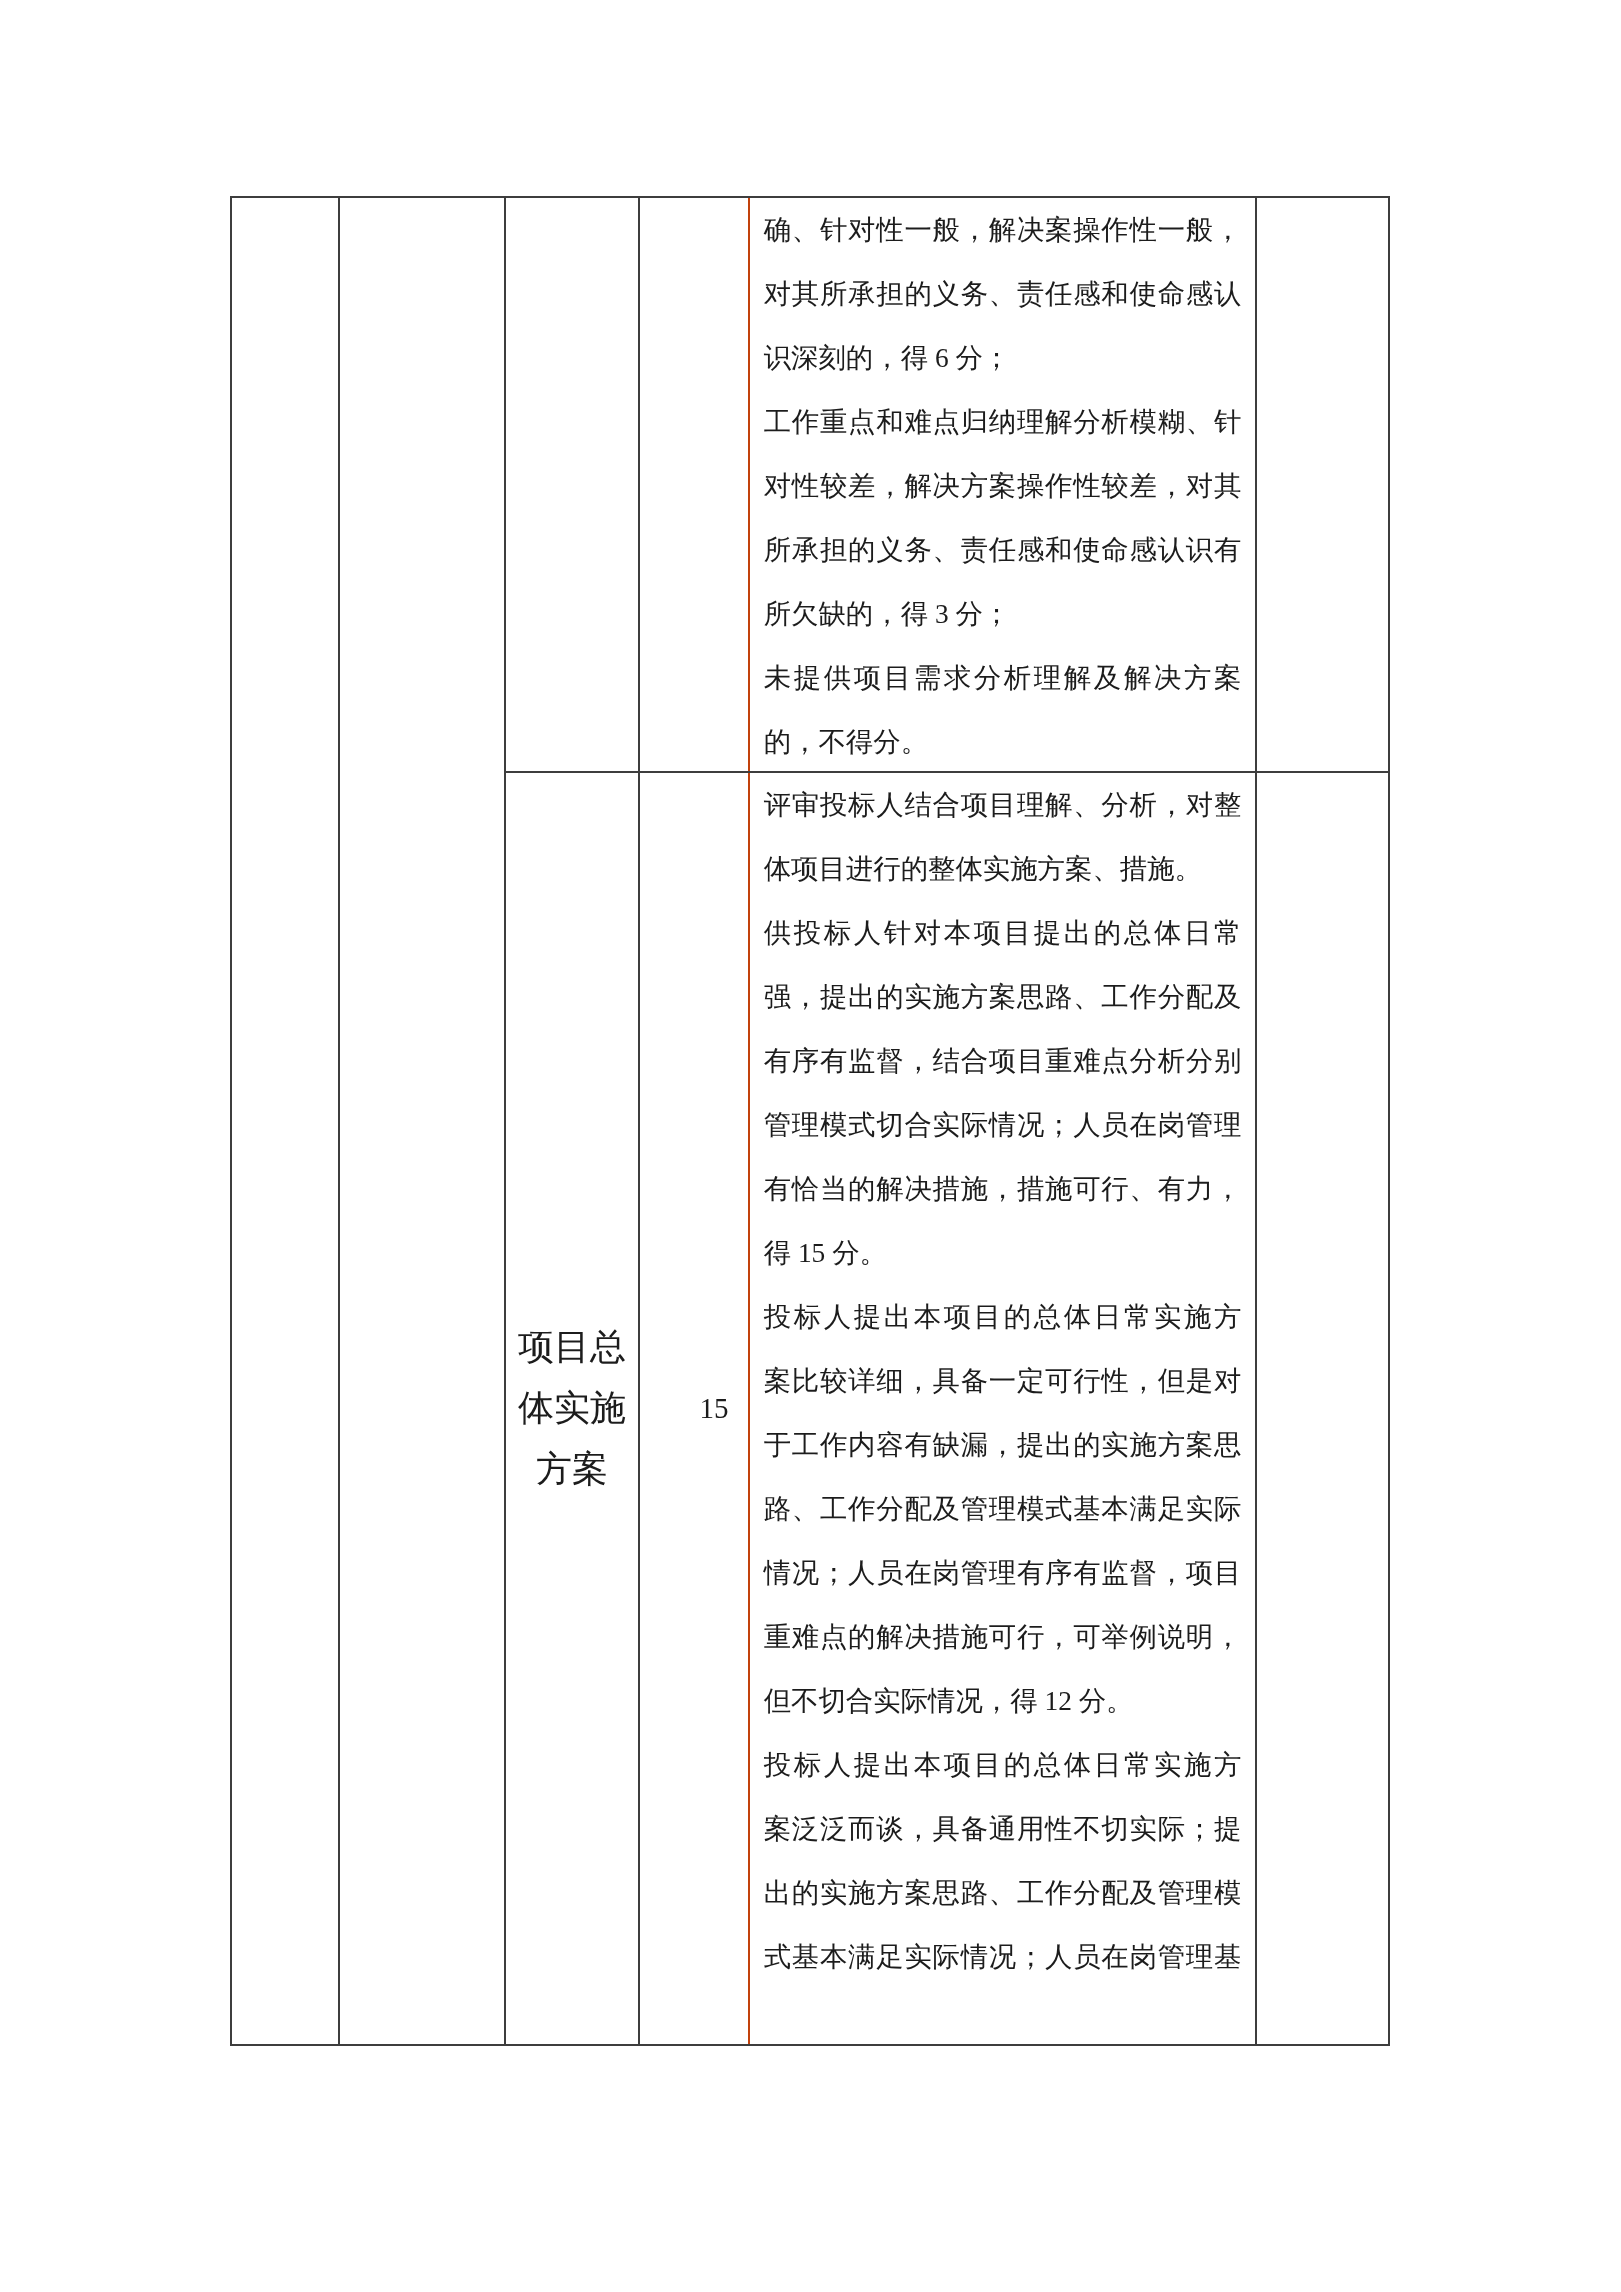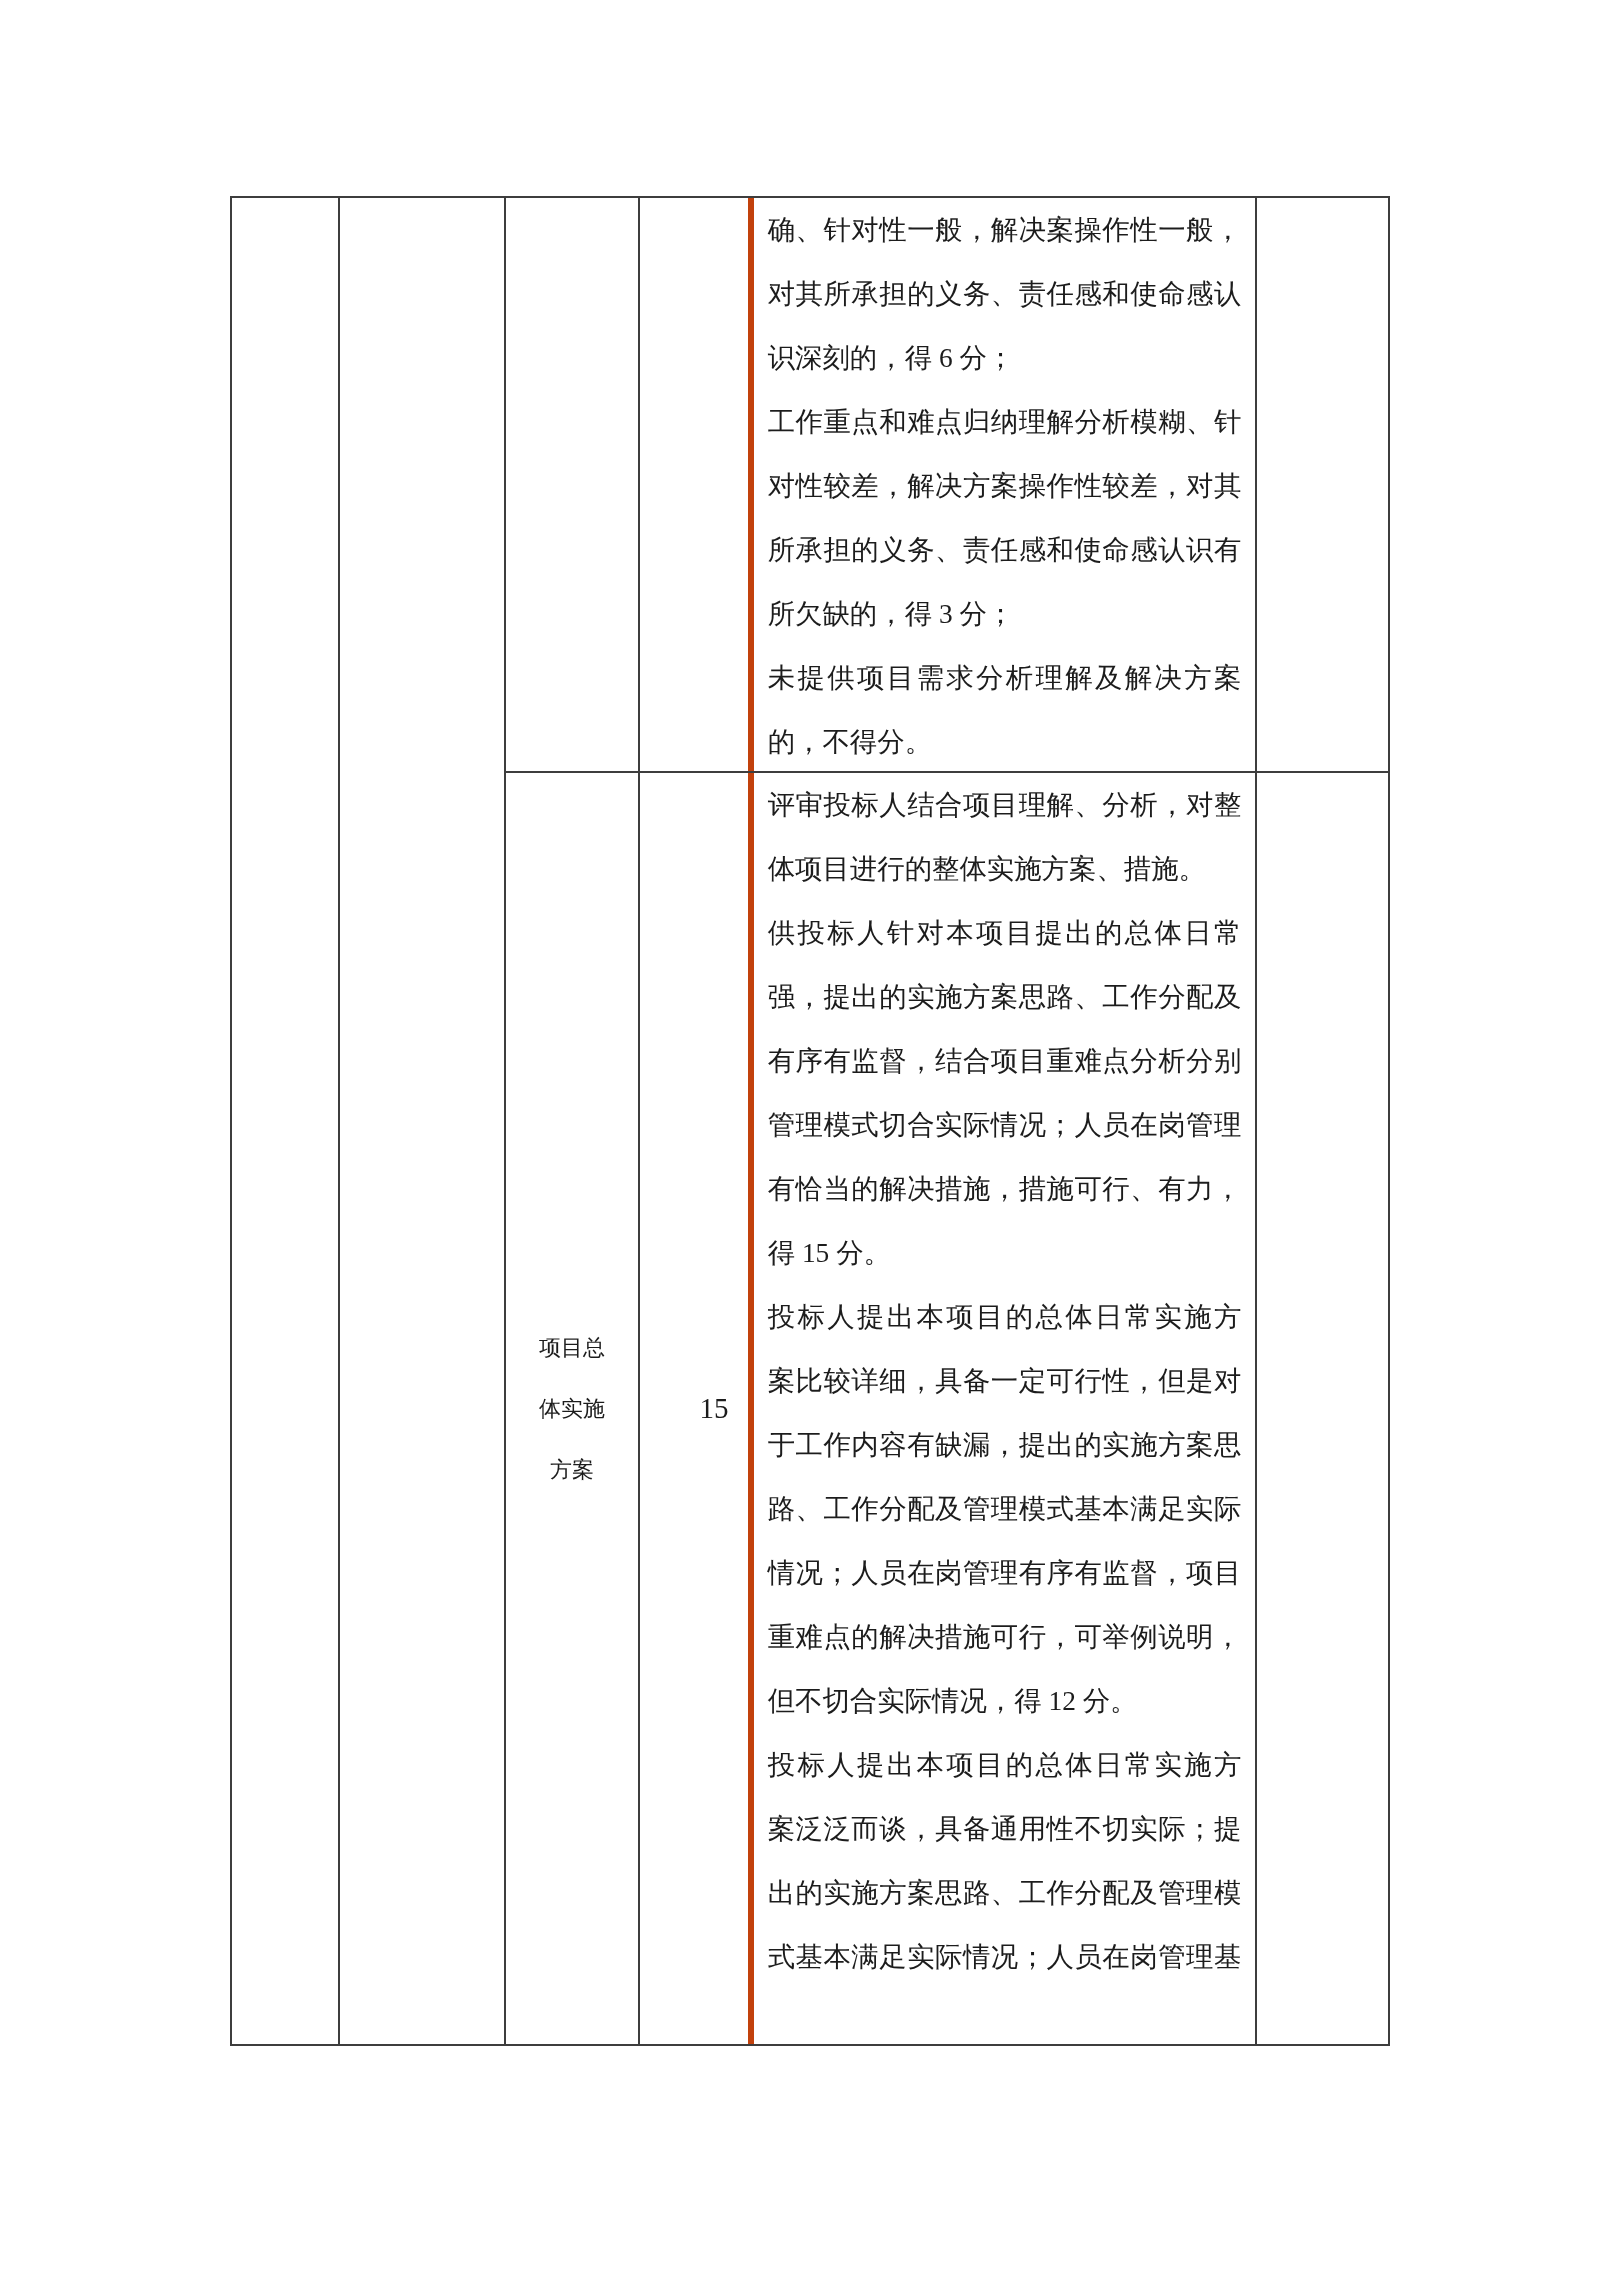--- a/index.html
+++ b/index.html
@@ -28,33 +28,33 @@
   }
   .score-table * { box-sizing: border-box; }
   .col-a { width: 108px; height: 100%; }
   .col-b { width: 170px; height: 100%; border-left: 2px solid #3d3d3d; }
   .right-block { flex: 1; display: flex; flex-direction: column; border-left: 2px solid #3d3d3d; }
   .crit-row { display: flex; width: 100%; }
   .row-1 { height: 575px; border-bottom: 2px solid #3d3d3d; }
   .row-2 { flex: 1; }
   .cell-name { width: 132px; display: flex; flex-direction: column; justify-content: center; align-items: center; }
   .cell-score { width: 110px; border-left: 2px solid #3d3d3d; display: flex; justify-content: center; align-items: center; }
-  .cell-desc { width: 507px; border-left: 6px solid #c2410c; padding: 0 13.7px; overflow: hidden; }
+  .cell-desc { width: 507px; border-left: 2px solid #c2410c; padding: 0 13.7px; overflow: hidden; }
   .cell-note { width: 133px; border-left: 2px solid #3d3d3d; }
   .text-line {
     font-size: 27.4px;
     line-height: 64px;
     white-space: nowrap;
     text-align: justify;
     text-align-last: justify;
     text-justify: inter-character;
   }
   .para-end { text-align-last: left; white-space: normal; }
   .name-line {
-    font-size: 22px;
+    font-size: 36px;
     line-height: 61px;
     text-align: center;
   }
   .score-value { font-size: 29px; margin-left: 40px; }
 </style>
 </head>
 <body>
 
 <div class="page">
   <div class="score-table">

